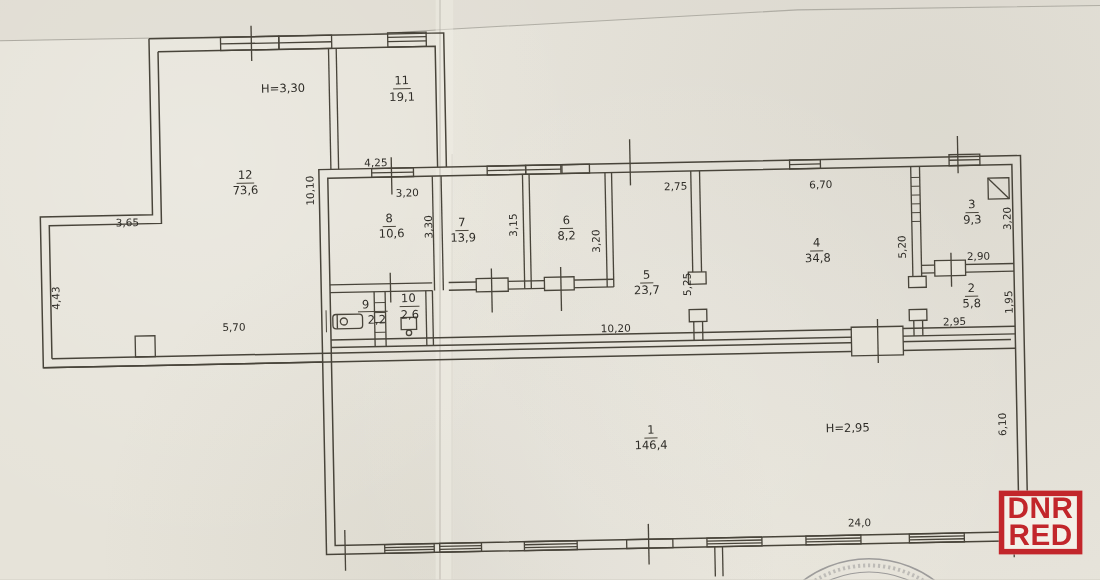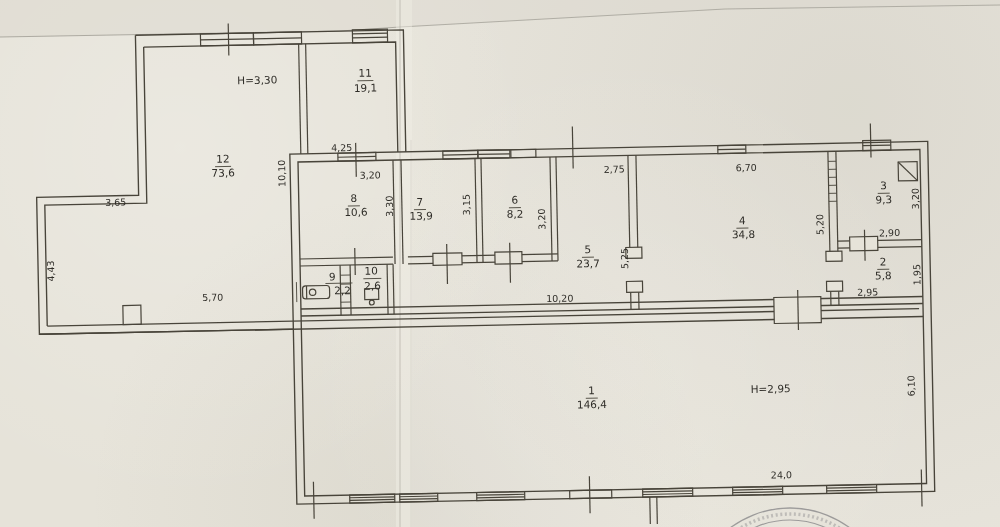--- a/index.html
+++ b/index.html
@@ -297,13 +297,17 @@
     </g>
   </g>
 
   <g class="stamp">
     <circle cx="790" cy="608" r="100" fill="none" stroke="#54545c" stroke-width="1.3"></circle>
     <circle cx="790" cy="608" r="88" fill="none" stroke="#54545c" stroke-width="1.1"></circle>
     <circle cx="790" cy="608" r="94" fill="none" stroke="#54545c" stroke-width="3.5" stroke-dasharray="2 2.6" opacity=".55"></circle>
   </g>
 </svg>
 
+<div class="logo">
+  <span>DNR</span>
+  <span>RED</span>
 </div>
+</div>
 
 </body></html>

